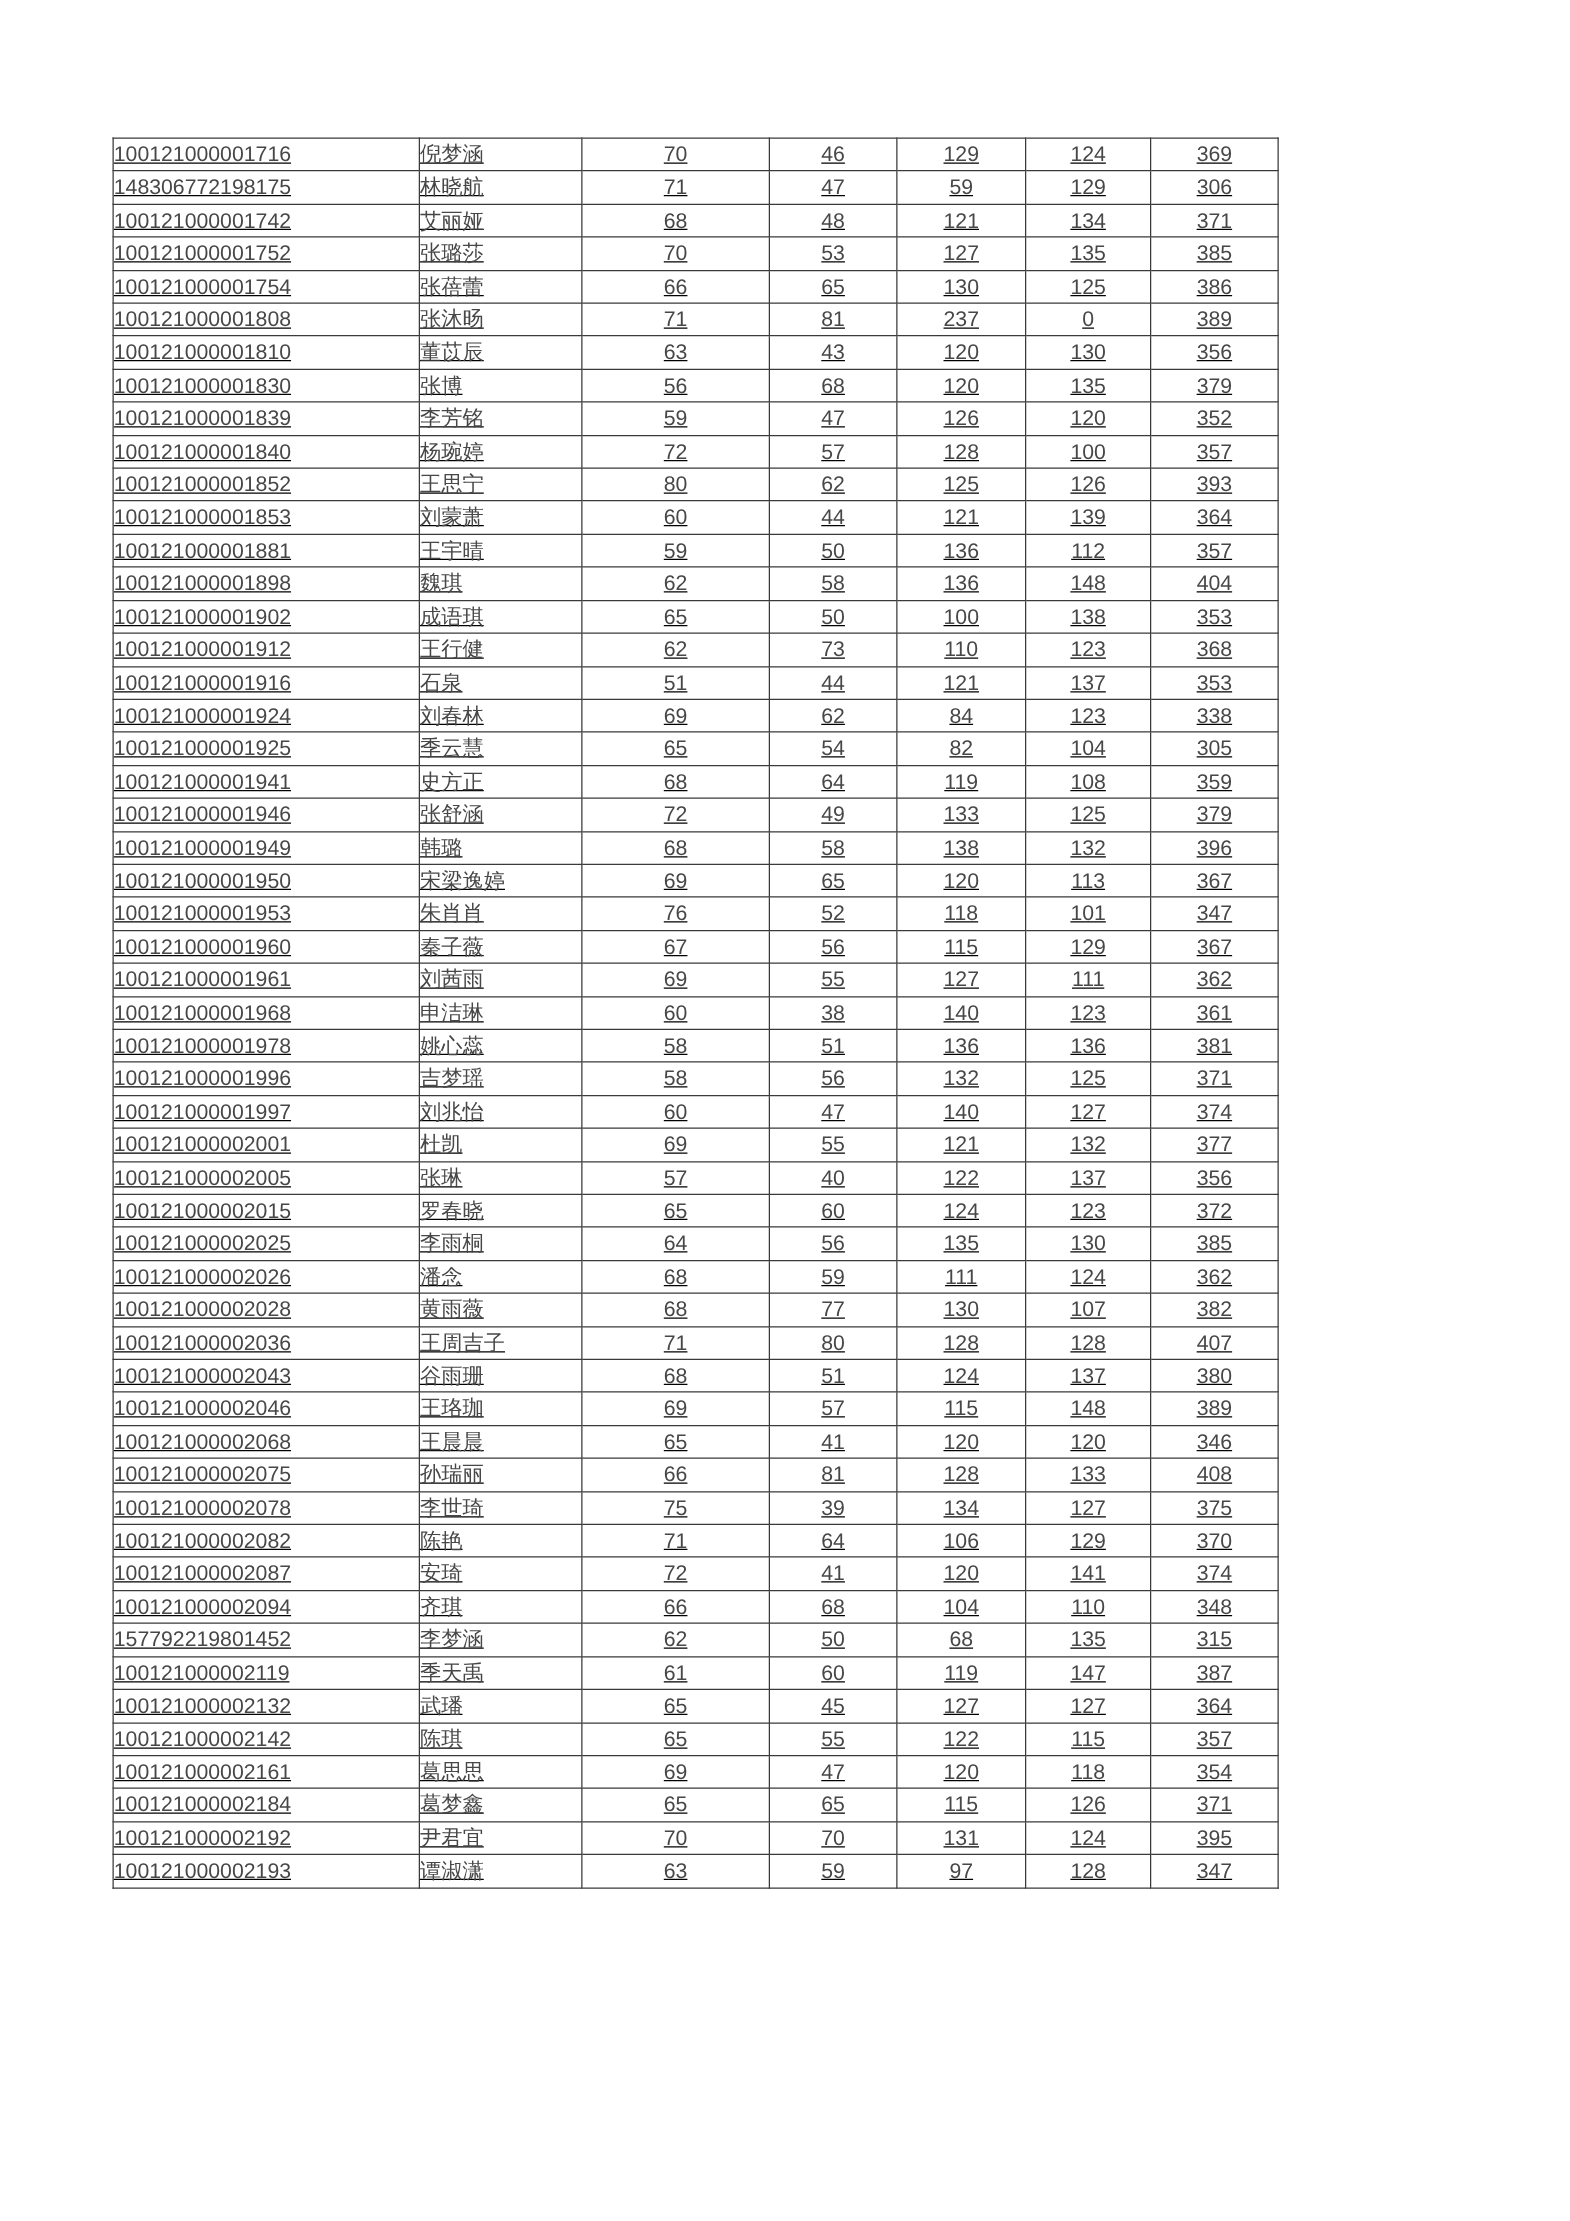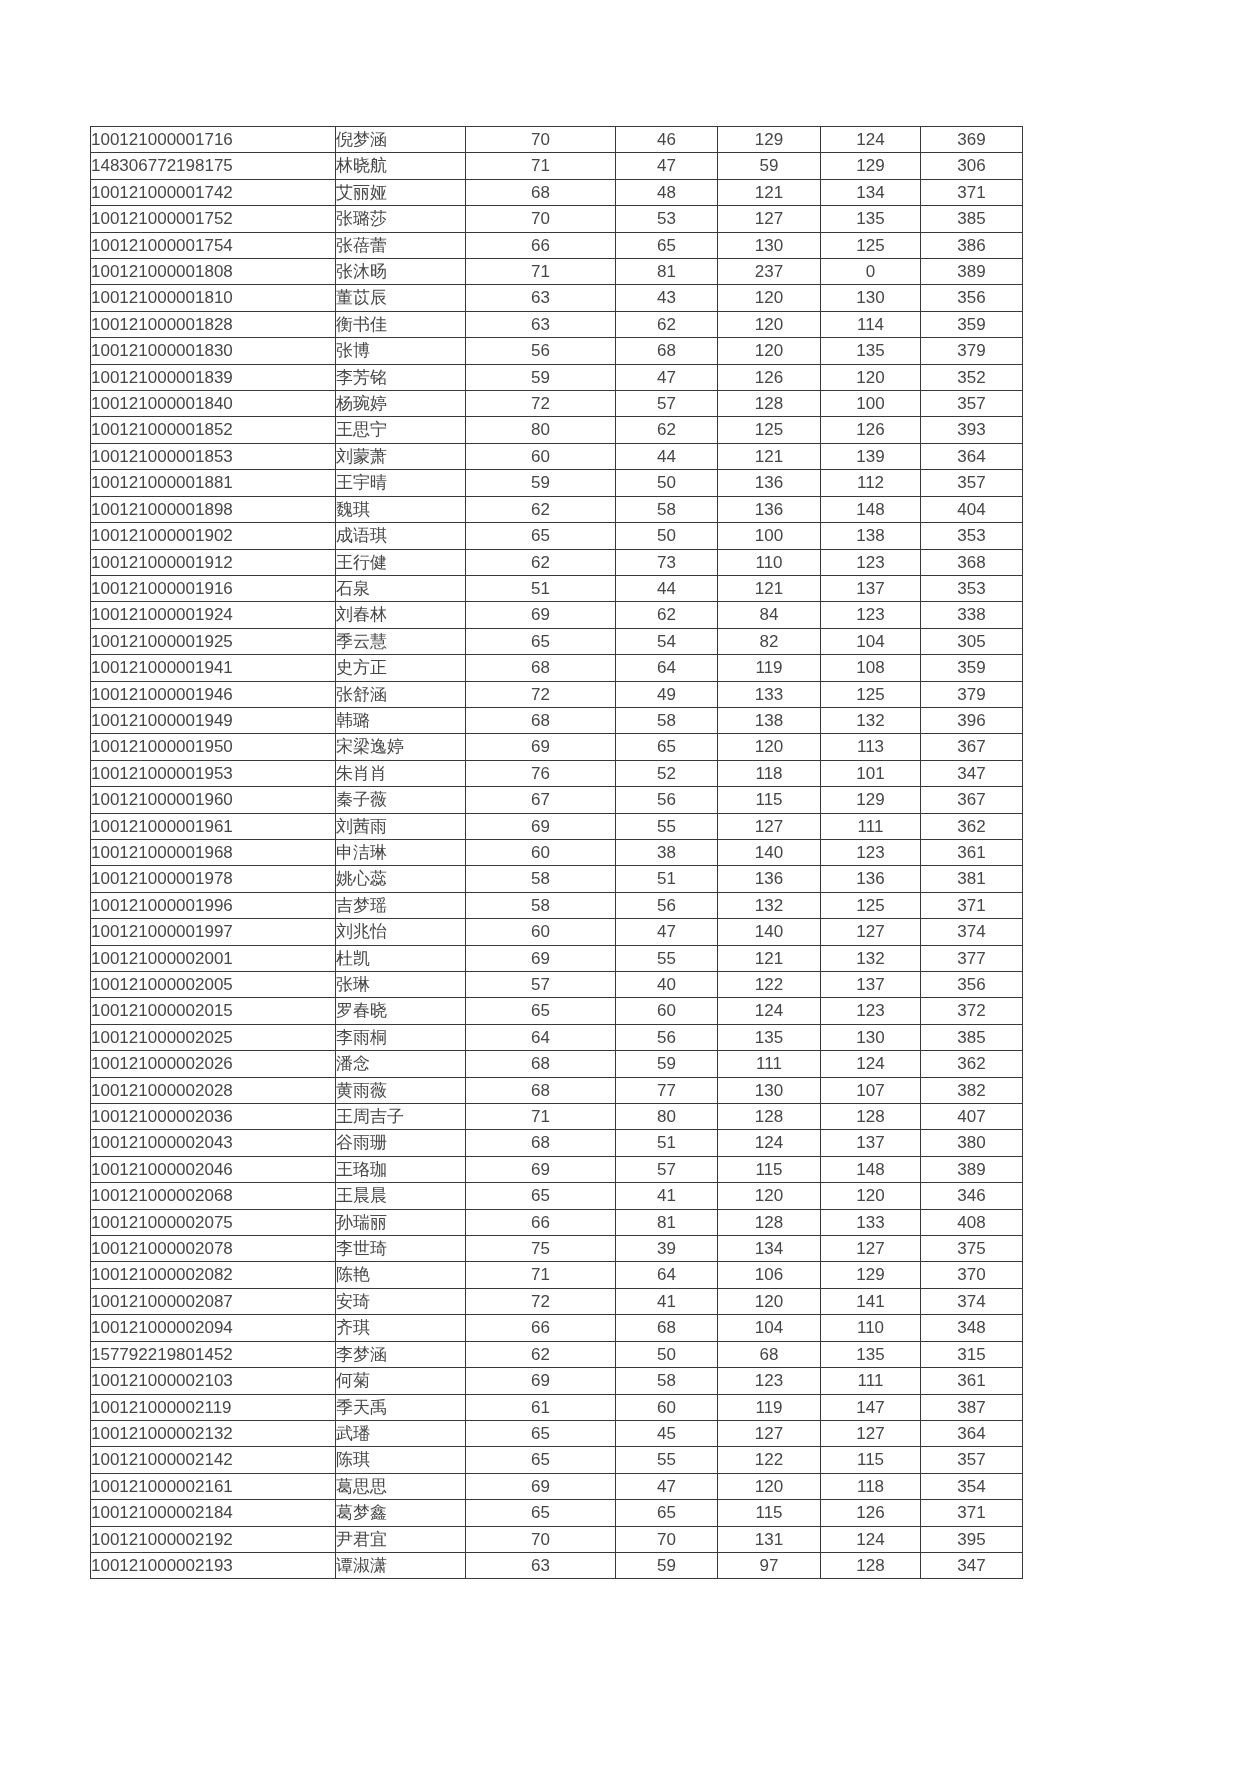--- a/index.html
+++ b/index.html
@@ -9,21 +9,22 @@
   }
   body {
     position: relative;
     width: 1256px;
     height: 1777px;
     font-family: "Liberation Sans", "DejaVu Sans", sans-serif;
   }
   .sheet {
     position: absolute;
     left: 90px;
-    top: 126px;
+    top: 110px;
+    text-decoration: underline;
   }
   table.score-table {
     border-collapse: collapse;
     table-layout: fixed;
     width: 932px;
   }
   table.score-table td {
     border: 1px solid #3a3a3a;
     height: 25.4px;
     font-size: 17px;
@@ -113,29 +114,20 @@
         <tr>
           <td class="cell-left">100121000001810</td>
           <td class="cell-left">董苡辰</td>
           <td class="cell-center">63</td>
           <td class="cell-center">43</td>
           <td class="cell-center">120</td>
           <td class="cell-center">130</td>
           <td class="cell-center">356</td>
         </tr>
         <tr>
-          <td class="cell-left">100121000001828</td>
-          <td class="cell-left">衡书佳</td>
-          <td class="cell-center">63</td>
-          <td class="cell-center">62</td>
-          <td class="cell-center">120</td>
-          <td class="cell-center">114</td>
-          <td class="cell-center">359</td>
-        </tr>
-        <tr>
           <td class="cell-left">100121000001830</td>
           <td class="cell-left">张博</td>
           <td class="cell-center">56</td>
           <td class="cell-center">68</td>
           <td class="cell-center">120</td>
           <td class="cell-center">135</td>
           <td class="cell-center">379</td>
         </tr>
         <tr>
           <td class="cell-left">100121000001839</td>
@@ -473,29 +465,20 @@
         <tr>
           <td class="cell-left">157792219801452</td>
           <td class="cell-left">李梦涵</td>
           <td class="cell-center">62</td>
           <td class="cell-center">50</td>
           <td class="cell-center">68</td>
           <td class="cell-center">135</td>
           <td class="cell-center">315</td>
         </tr>
         <tr>
-          <td class="cell-left">100121000002103</td>
-          <td class="cell-left">何菊</td>
-          <td class="cell-center">69</td>
-          <td class="cell-center">58</td>
-          <td class="cell-center">123</td>
-          <td class="cell-center">111</td>
-          <td class="cell-center">361</td>
-        </tr>
-        <tr>
           <td class="cell-left">100121000002119</td>
           <td class="cell-left">季天禹</td>
           <td class="cell-center">61</td>
           <td class="cell-center">60</td>
           <td class="cell-center">119</td>
           <td class="cell-center">147</td>
           <td class="cell-center">387</td>
         </tr>
         <tr>
           <td class="cell-left">100121000002132</td>

